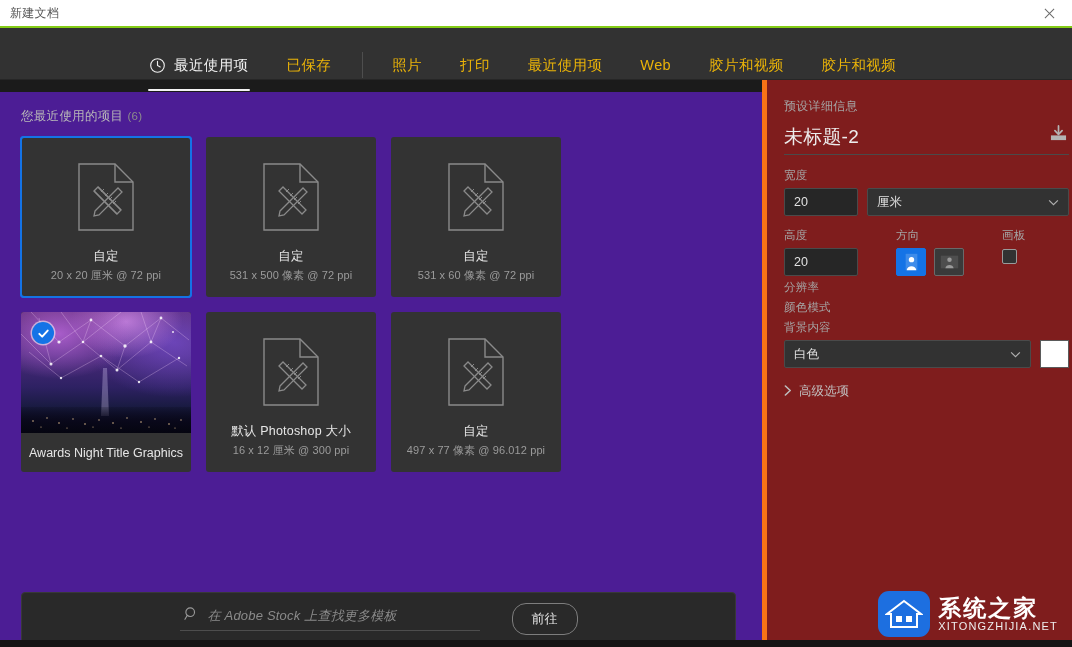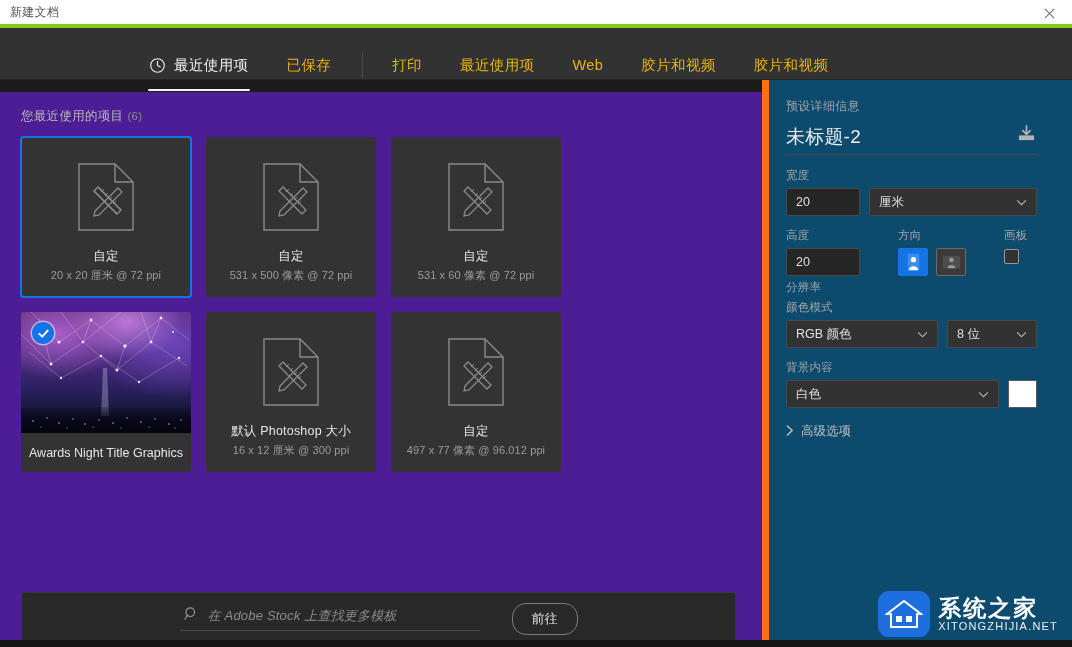--- a/index.html
+++ b/index.html
@@ -7,21 +7,21 @@
     width: 1072px; height: 647px;
     background: #1b1b1b;
     font-family: "Liberation Sans", "DejaVu Sans", sans-serif;
     overflow: hidden;
   }
   #app { position: relative; width: 1072px; height: 647px; }
 
   
   .titlebar {
     position: absolute; left:0; top:0; width: 1072px; height: 28px;
-    background: #ffffff; border-bottom: 4px solid #84cc16;
+    background: #ffffff; border-bottom: 2px solid #84cc16;
     display: flex; align-items: center;
   }
   .titlebar-title {
     font-size: 12px; color: #555; margin-left: 10px; letter-spacing: .3px;
   }
   .titlebar-close {
     position: absolute; right: 0; top: 0; width: 46px; height: 27px;
     display: flex; align-items: center; justify-content: center;
     cursor: pointer;
   }
@@ -131,22 +131,22 @@
   }
   .goto-btn {
     margin-left: 22px; padding: 6px 19px;
     border: 1px solid #7d7d7d; border-radius: 14px;
     color: #e2e2e2; font-size: 13px; cursor: pointer; background: transparent;
   }
 
   
   .rightpane {
     position: absolute; left: 762px; top: 80px; width: 310px; height: 560px;
-    background: #0c4a6e; border-left: 7px solid #f97316;
-    padding: 18px 35px 0 17px;
+    background: #7f1d1d; border-left: 5px solid #f97316;
+    padding: 18px 3px 0 17px;
   }
   .detail-head {
     font-size: 12px; color: #a5a5a5; letter-spacing: .3px; margin-bottom: 10px;
   }
   .docname-row {
     display: flex; align-items: flex-end; justify-content: space-between;
     border-bottom: 1px solid #4a4a4a; padding-bottom: 6px; margin-bottom: 13px;
   }
   .docname {
     font-size: 19px; color: #ededed; letter-spacing: .2px; line-height: 1.1;
@@ -250,20 +250,23 @@
         <span class="tab-label">最近使用项</span>
         <span class="underline"></span>
       </div>
 
       <div class="tab">
         <span class="tab-label">已保存</span>
       </div>
 
       <div class="tab-sep"></div>
 
+      <div class="tab">
+        <span class="tab-label">照片</span>
+      </div>
       <div class="tab">
         <span class="tab-label">打印</span>
       </div>
       <div class="tab">
         <span class="tab-label">最近使用项</span>
       </div>
       <div class="tab">
         <span class="tab-label">Web</span>
       </div>
       <div class="tab">
@@ -504,38 +507,20 @@
         <div class="artboard-check"></div>
       </div>
     </div>
 
     <div>
       <div class="fieldlabel">分辨率</div>
     </div>
 
     <div>
       <div class="fieldlabel">颜色模式</div>
-      <div class="colorrow">
-        <div class="ctrl select w-mode">
-          <span>RGB 颜色</span>
-          <span class="caret">
-            <svg width="11" height="7" viewBox="0 0 12 8">
-              <path d="M1 1.6 L6 6.4 L11 1.6" fill="none" stroke="#b0b0b0" stroke-width="1.3"></path>
-            </svg>
-          </span>
-        </div>
-        <div class="ctrl select w-depth">
-          <span>8 位</span>
-          <span class="caret">
-            <svg width="11" height="7" viewBox="0 0 12 8">
-              <path d="M1 1.6 L6 6.4 L11 1.6" fill="none" stroke="#b0b0b0" stroke-width="1.3"></path>
-            </svg>
-          </span>
-        </div>
-      </div>
     </div>
 
     <div>
       <div class="fieldlabel">背景内容</div>
       <div class="bgrow">
         <div class="ctrl select bg-select">
           <span>白色</span>
           <span class="caret">
             <svg width="11" height="7" viewBox="0 0 12 8">
               <path d="M1 1.6 L6 6.4 L11 1.6" fill="none" stroke="#b0b0b0" stroke-width="1.3"></path>

